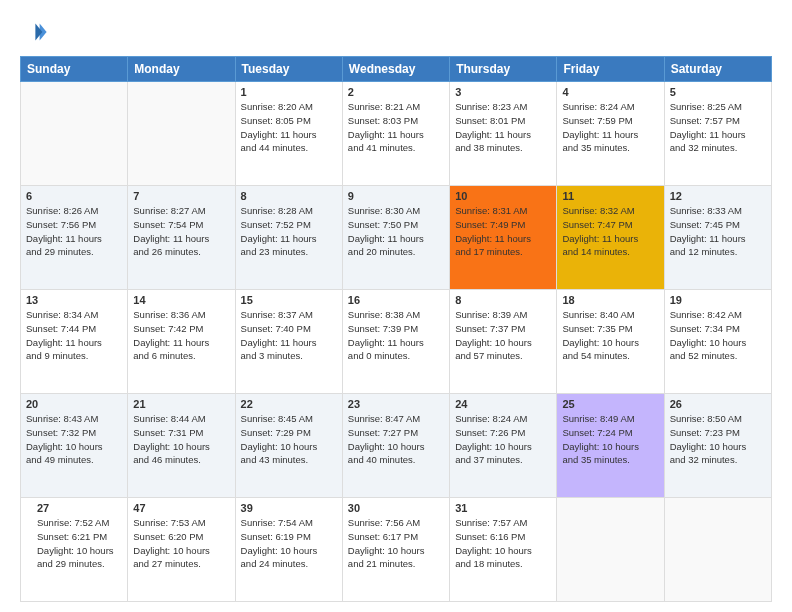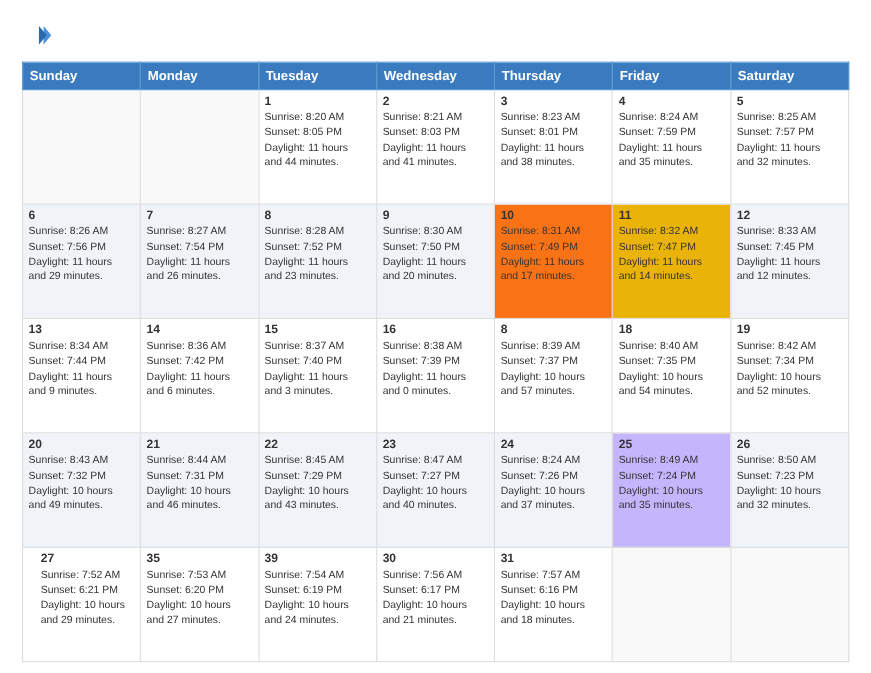--- a/index.html
+++ b/index.html
@@ -325,21 +325,21 @@
         </tr>
         <tr>
           <td style="background: rgb(255, 255, 255); padding-left: 16px;">
             <span class="day-number">27</span>
             <div class="day-info" style="white-space: pre-line;">Sunrise: 7:52 AM
 Sunset: 6:21 PM
 Daylight: 10 hours
 and 29 minutes.</div>
           </td>
           <td style="background: rgb(255, 255, 255);">
-            <span class="day-number">35</span>
+            <span class="day-number">47</span>
             <div class="day-info" style="white-space: pre-line;">Sunrise: 7:53 AM
 Sunset: 6:20 PM
 Daylight: 10 hours
 and 27 minutes.</div>
           </td>
           <td style="background: rgb(255, 255, 255);">
             <span class="day-number">39</span>
             <div class="day-info" style="white-space: pre-line;">Sunrise: 7:54 AM
 Sunset: 6:19 PM
 Daylight: 10 hours

